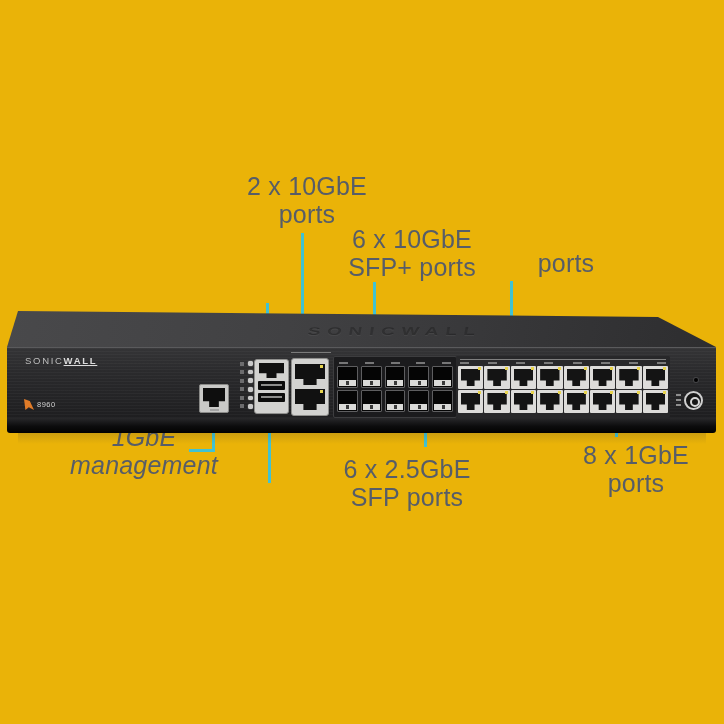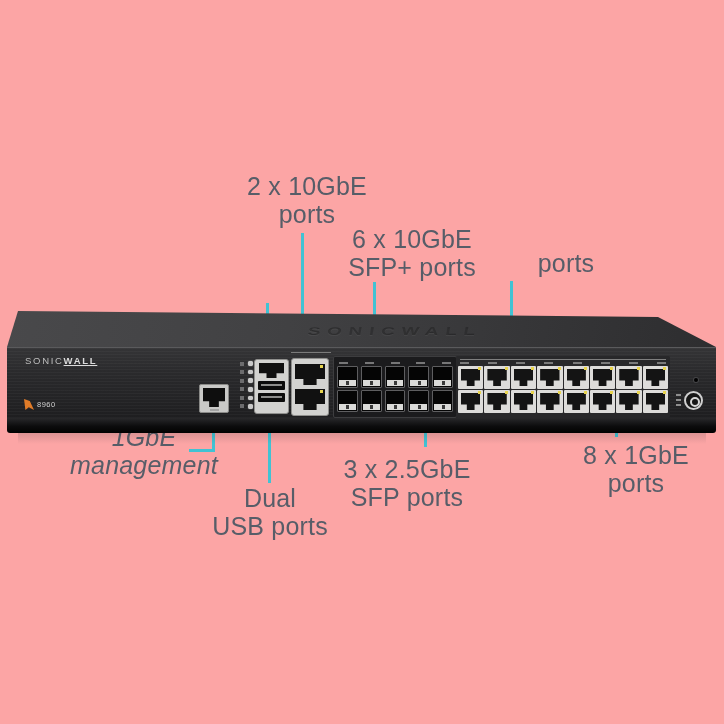--- a/index.html
+++ b/index.html
@@ -1,17 +1,17 @@
 <!DOCTYPE html>
 <html style="--teal: #41c2d3; --ctext: #575d68; --orange: #e07b28;"><head>
 <meta charset="utf-8">
 <style>
   html,body{margin:0;padding:0;}
   body{width:724px;height:724px;background:#fff;font-family:"Liberation Sans",sans-serif;}
-  .scene{position:relative;width:724px;height:724px;background:#fca5a5;overflow:hidden;}
+  .scene{position:relative;width:724px;height:724px;background:#eab308;overflow:hidden;}
 
   
   .callout{position:absolute;color:var(--ctext,#575d68);font-size:25px;line-height:28px;
            text-align:center;letter-spacing:0.2px;}
   .cline{position:absolute;background:var(--teal,#41c2d3);width:3px;}
   .cline-h{height:3px;width:26px;}
 
   
   .device-top{position:absolute;left:0;top:305px;width:724px;height:42px;
     background:linear-gradient(100deg,#49494b 0%,#414143 40%,#353537 75%,#2d2d2f 100%);
@@ -107,26 +107,22 @@
     <div>6 x 10GbE</div>
     <div>SFP+ ports</div>
   </div>
   <div class="callout" style="left:481px;top:249px;width:170px;">
     <div>ports</div>
   </div>
   <div class="callout" style="left:44px;top:423px;width:200px;font-style:italic;">
     <div>1GbE</div>
     <div>management</div>
   </div>
-  <div class="callout" style="left:190px;top:484px;width:160px;">
-    <div>Dual</div>
-    <div>USB ports</div>
-  </div>
   <div class="callout" style="left:321px;top:455px;width:172px;">
-    <div>3 x 2.5GbE</div>
+    <div>6 x 2.5GbE</div>
     <div>SFP ports</div>
   </div>
   <div class="callout" style="left:556px;top:441px;width:160px;">
     <div>8 x 1GbE</div>
     <div>ports</div>
   </div>
 
   <div class="cline" style="left:301px;top:233px;height:157px;"></div>
   <div class="cline" style="left:373px;top:282px;height:108px;"></div>
   <div class="cline" style="left:510px;top:281px;height:110px;"></div>

